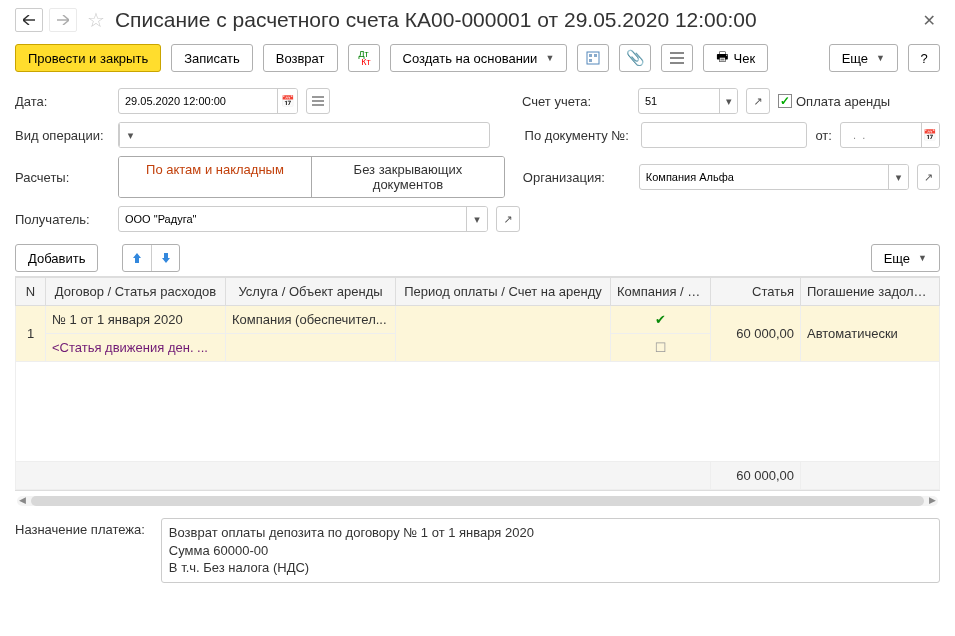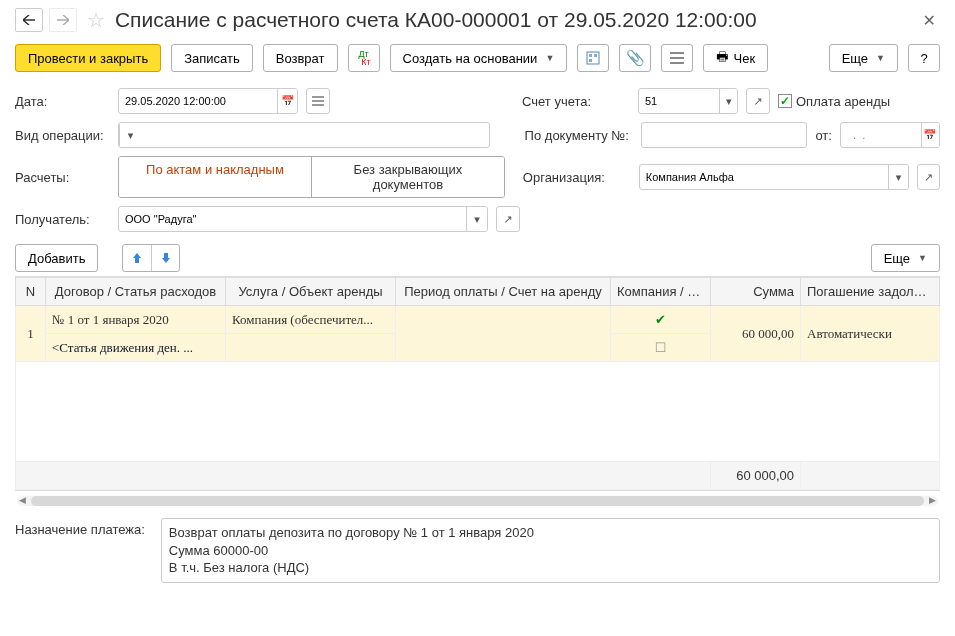--- a/index.html
+++ b/index.html
@@ -164,24 +164,24 @@
 table.grid td {
   border: 1px solid #eee;
   padding: 5px 6px;
   height: 28px;
   font-size: 13px;
   background: #fff;
   white-space: nowrap;
   overflow: hidden;
   text-overflow: ellipsis;
 }
-table.grid tr.selected td { background: #fdf6d9; font-family: Liberation Serif, serif; }
+table.grid tr.selected td { background: #fdf6d9; }
 table.grid td.num, table.grid th.num { text-align: center; width: 28px; }
 table.grid td.right, table.grid th.right { text-align: right; }
-.placeholder-text { color: #0f172a; margin-top: 48px; }
+.placeholder-text { color: #701a75; margin-top: 48px; }
 .cell-check { color: #0a8a0a; font-size: 14px; text-align: center;}
 .totals-row td { background: #f5f5f5 !important; height: 40px; border-color: #ddd;}
 .scroll-strip {
   height: 10px;
   background: #f3f3f3;
   border-radius: 5px;
   margin: 5px 2px 12px 2px;
   position: relative;
 }
 .scroll-thumb {
@@ -369,21 +369,21 @@
         <col style="width:90px">
         <col>
   </colgroup>
   <thead>
     <tr>
       <th class="num">N</th>
       <th>Договор / Статья расходов</th>
       <th>Услуга / Объект аренды</th>
       <th>Период оплаты / Счет на аренду</th>
       <th>Компания / Пени</th>
-      <th class="right">Сумма</th>
+      <th class="right">Статья</th>
       <th>Погашение задолженно...</th>
     </tr>
   </thead>
   <tbody>
     <tr class="selected">
       <td class="num" rowspan="2">1</td>
       <td>№ 1 от 1 января 2020</td>
       <td>Компания (обеспечител...</td>
       <td rowspan="2"></td>
       <td class="cell-check">✔</td>

